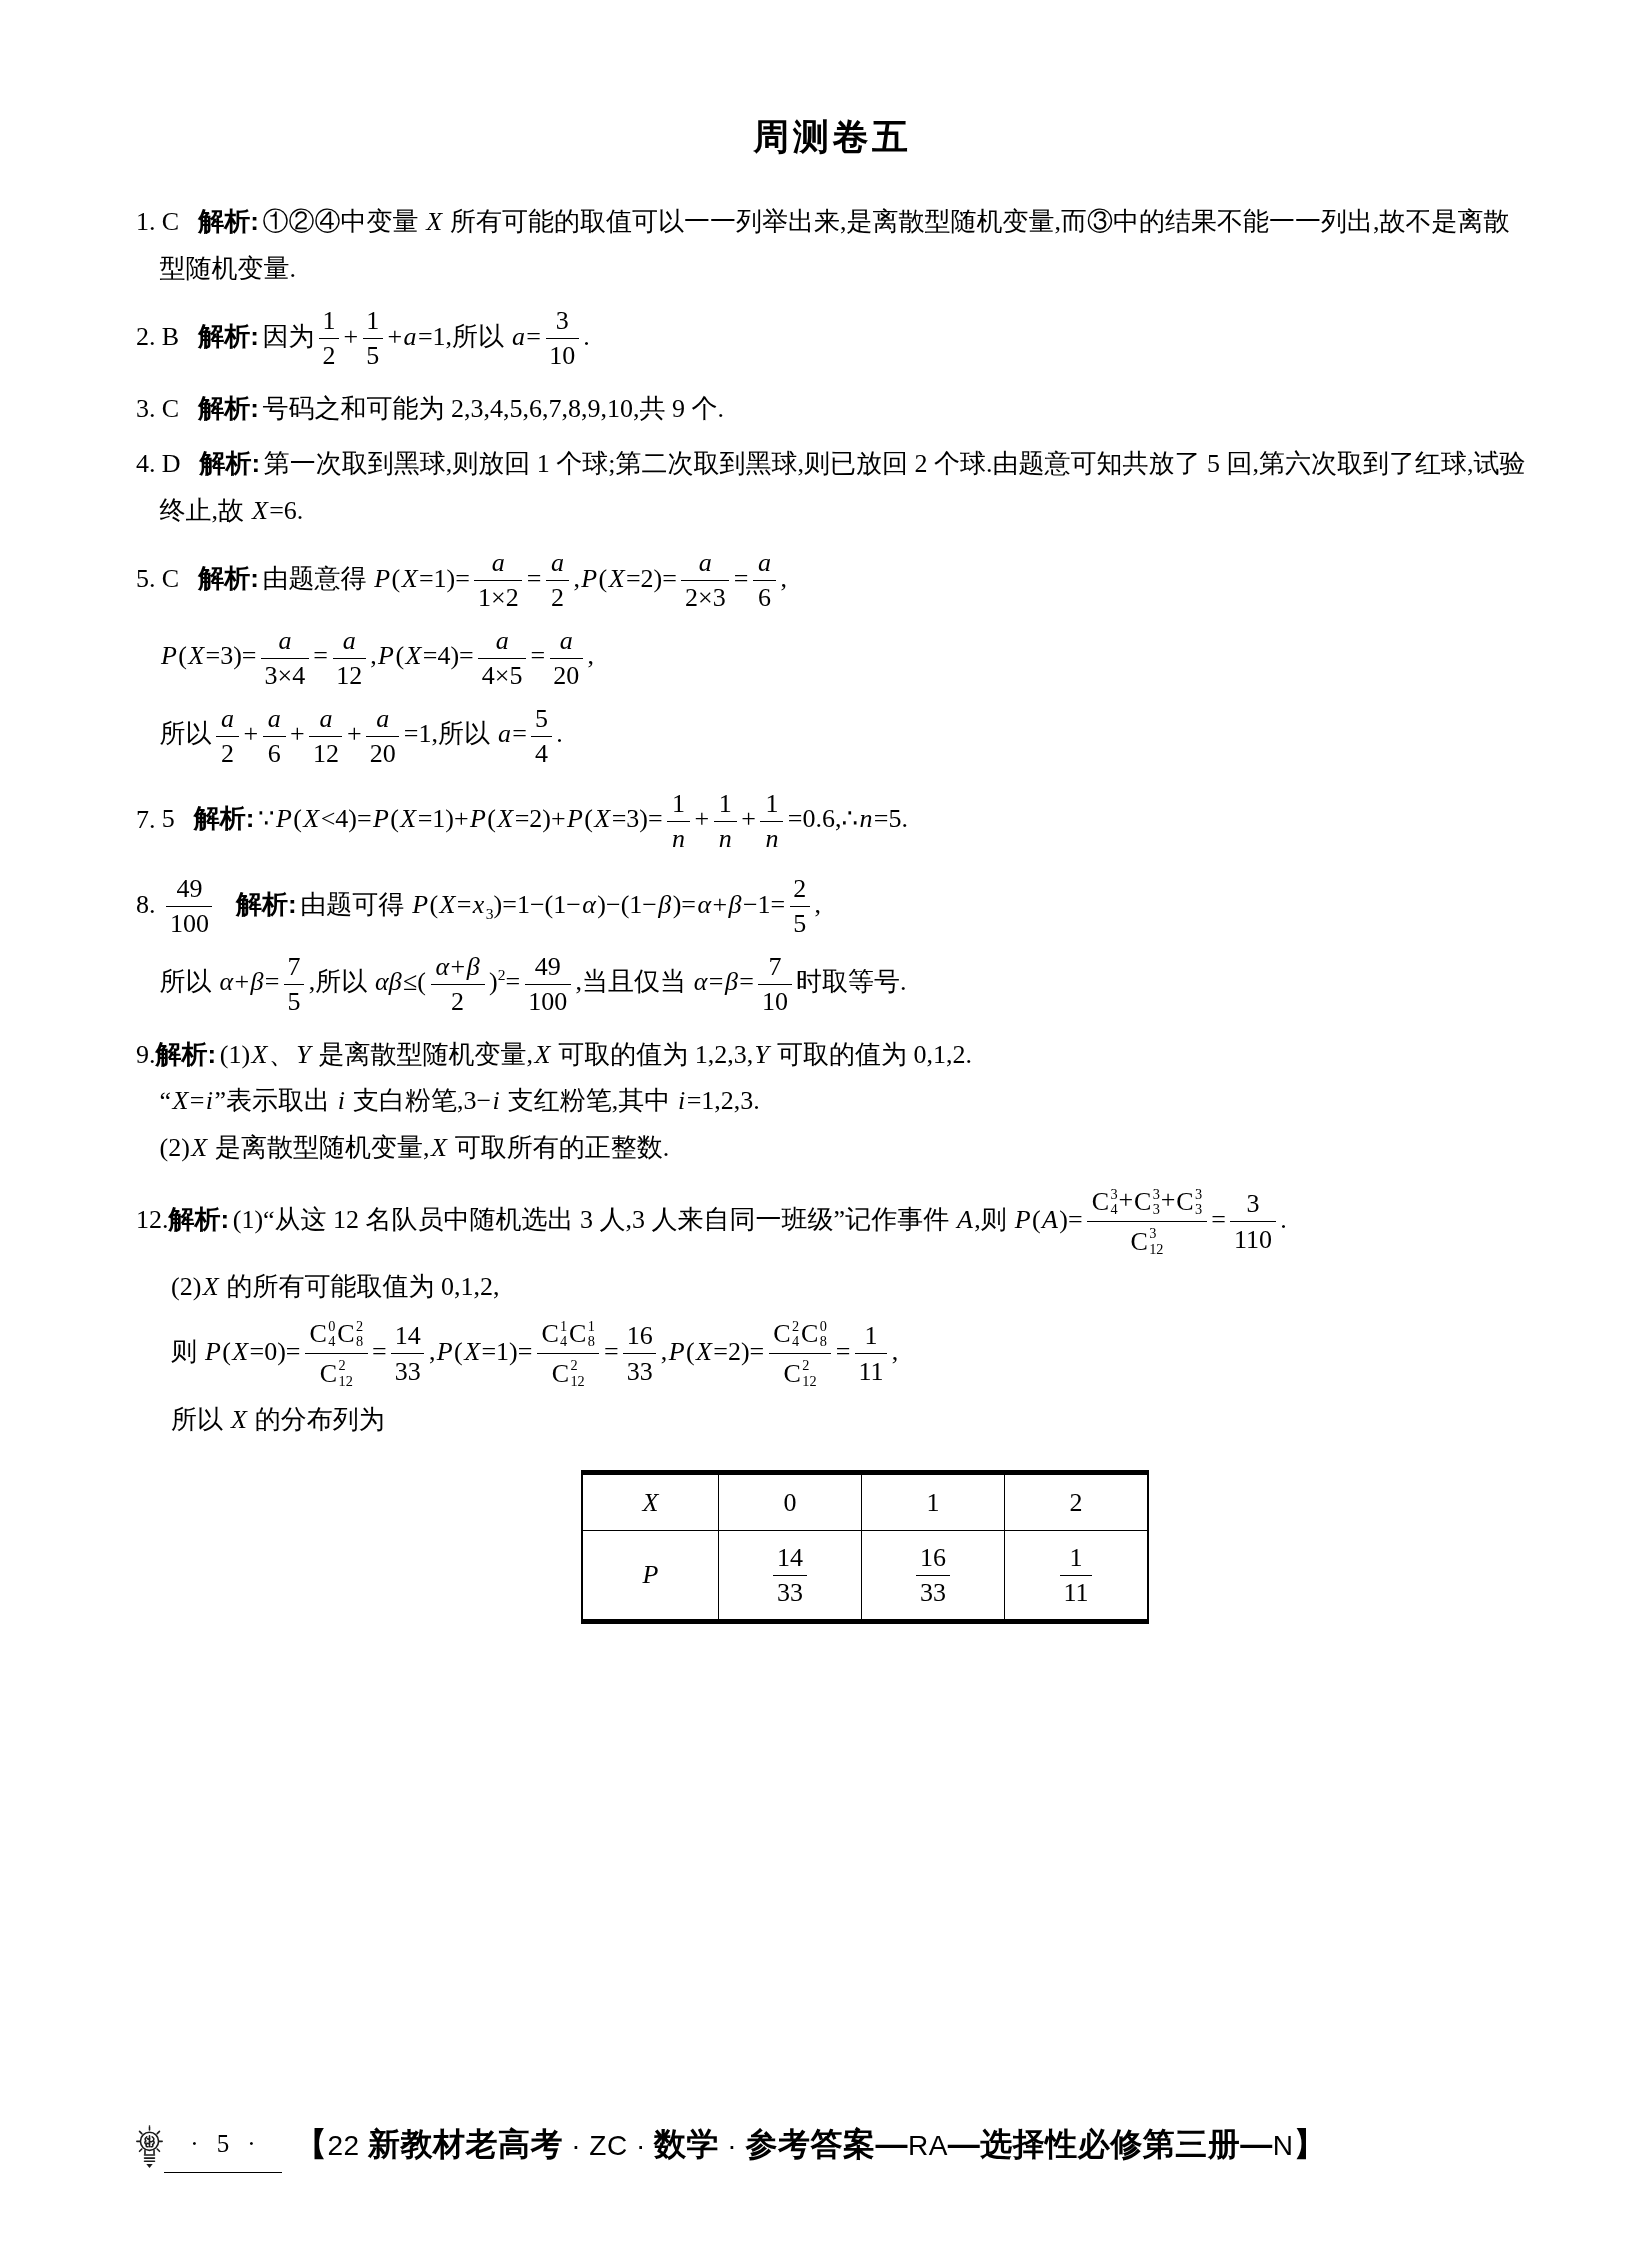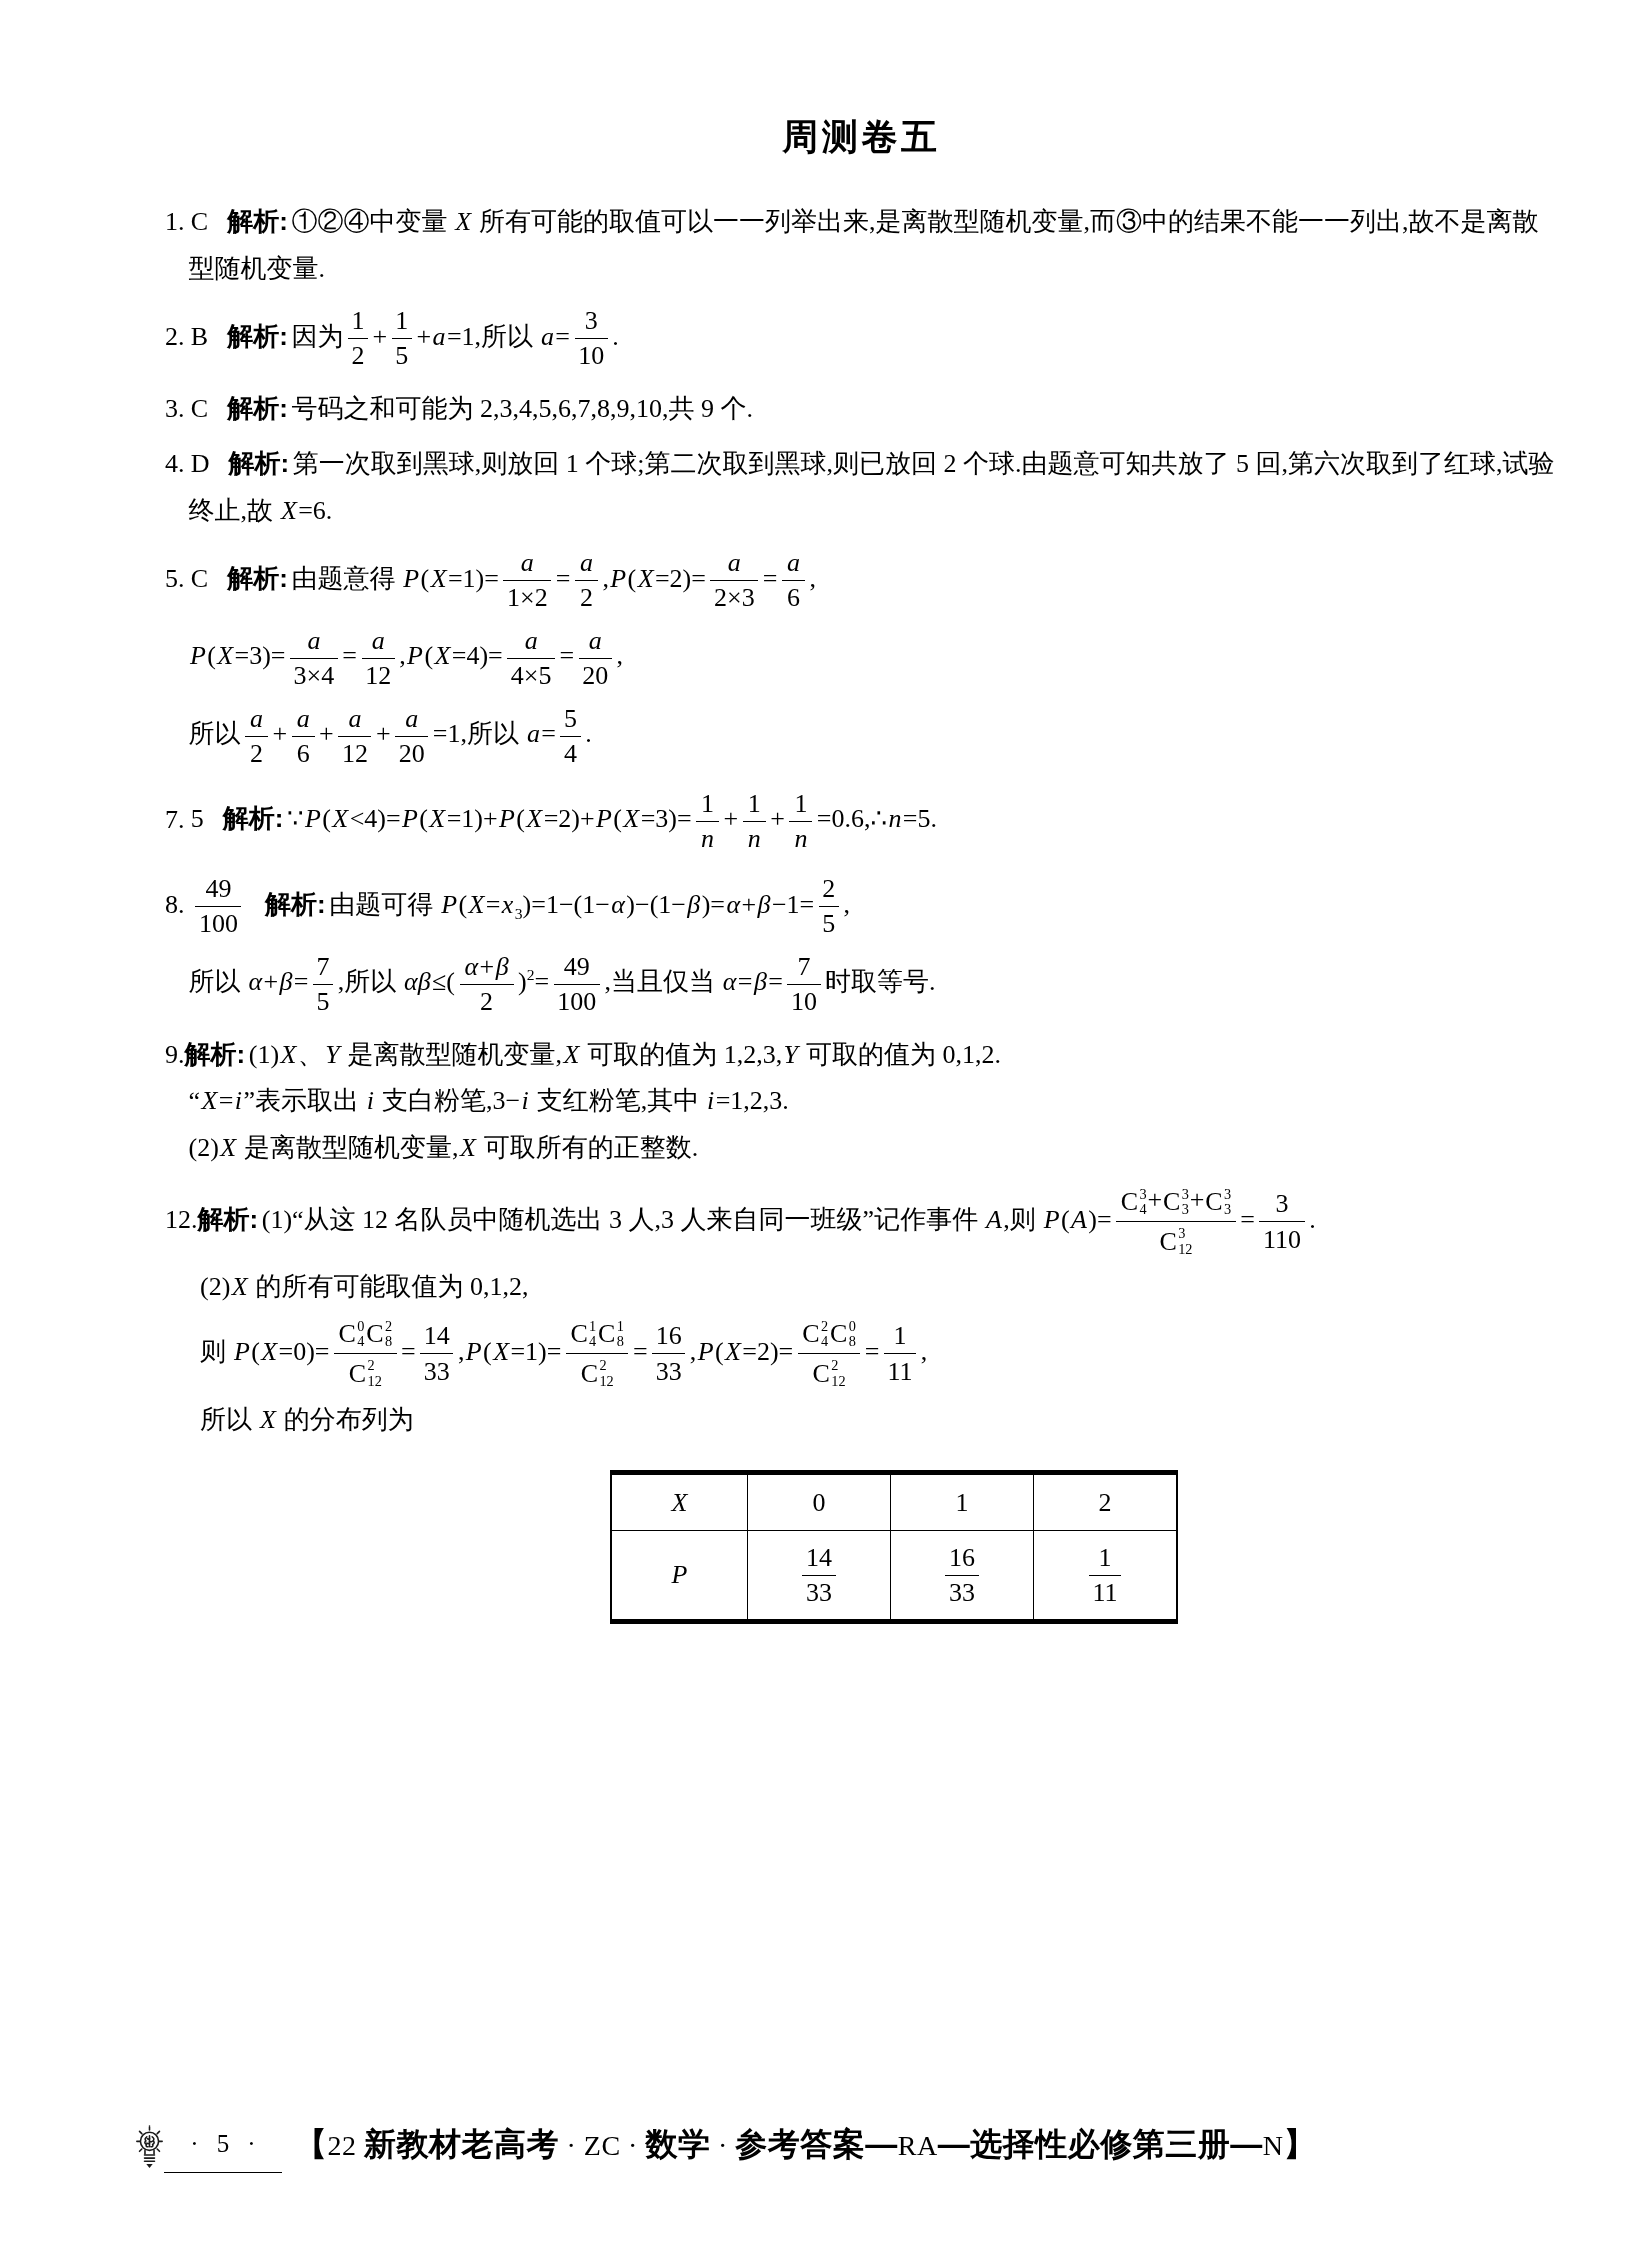--- a/index.html
+++ b/index.html
@@ -5,21 +5,21 @@
   html,body{margin:0;padding:0;background:#e8e8e8;}
   .page{
     position:relative;
     width:1646px;height:2314px;
     background:#ffffff;
     overflow:hidden;
     color:#000;
     font-family:"Liberation Serif","DejaVu Serif",serif;
     font-size:26px;
   }
-  .content{position:absolute;left:165px;top:113px;width:1393px;}
+  .content{position:absolute;left:136px;top:113px;width:1393px;}
   .title{
     text-align:center;
     font-family:"Liberation Sans","DejaVu Sans",sans-serif;
     font-weight:bold;
     font-size:36px;
     letter-spacing:3.6px;
     margin:0 0 36px 0;
   }
   .item{margin-bottom:7.2px;padding-left:23.5px;}
   .item.wide{padding-left:35px;}
@@ -78,21 +78,21 @@
     word-spacing:11.8px;
   }
   .f-text{
     position:absolute;left:295px;top:11.8px;
     font-family:"Liberation Sans","DejaVu Sans",sans-serif;
     font-weight:bold;font-size:32px;
     white-space:nowrap;letter-spacing:0.5px;
   }
   .f-text .rm{
     font-weight:normal;
-    font-family:Liberation Serif, serif;
+    font-family:Liberation Sans, sans-serif;
     font-size:28px;
   }
   .rm{font-weight:normal;font-family:"Liberation Serif","DejaVu Serif",serif;}
 </style>
 </head>
 <body>
 
 <div class="page">
   <div class="content">
     <h1 class="title">周测卷五</h1>

